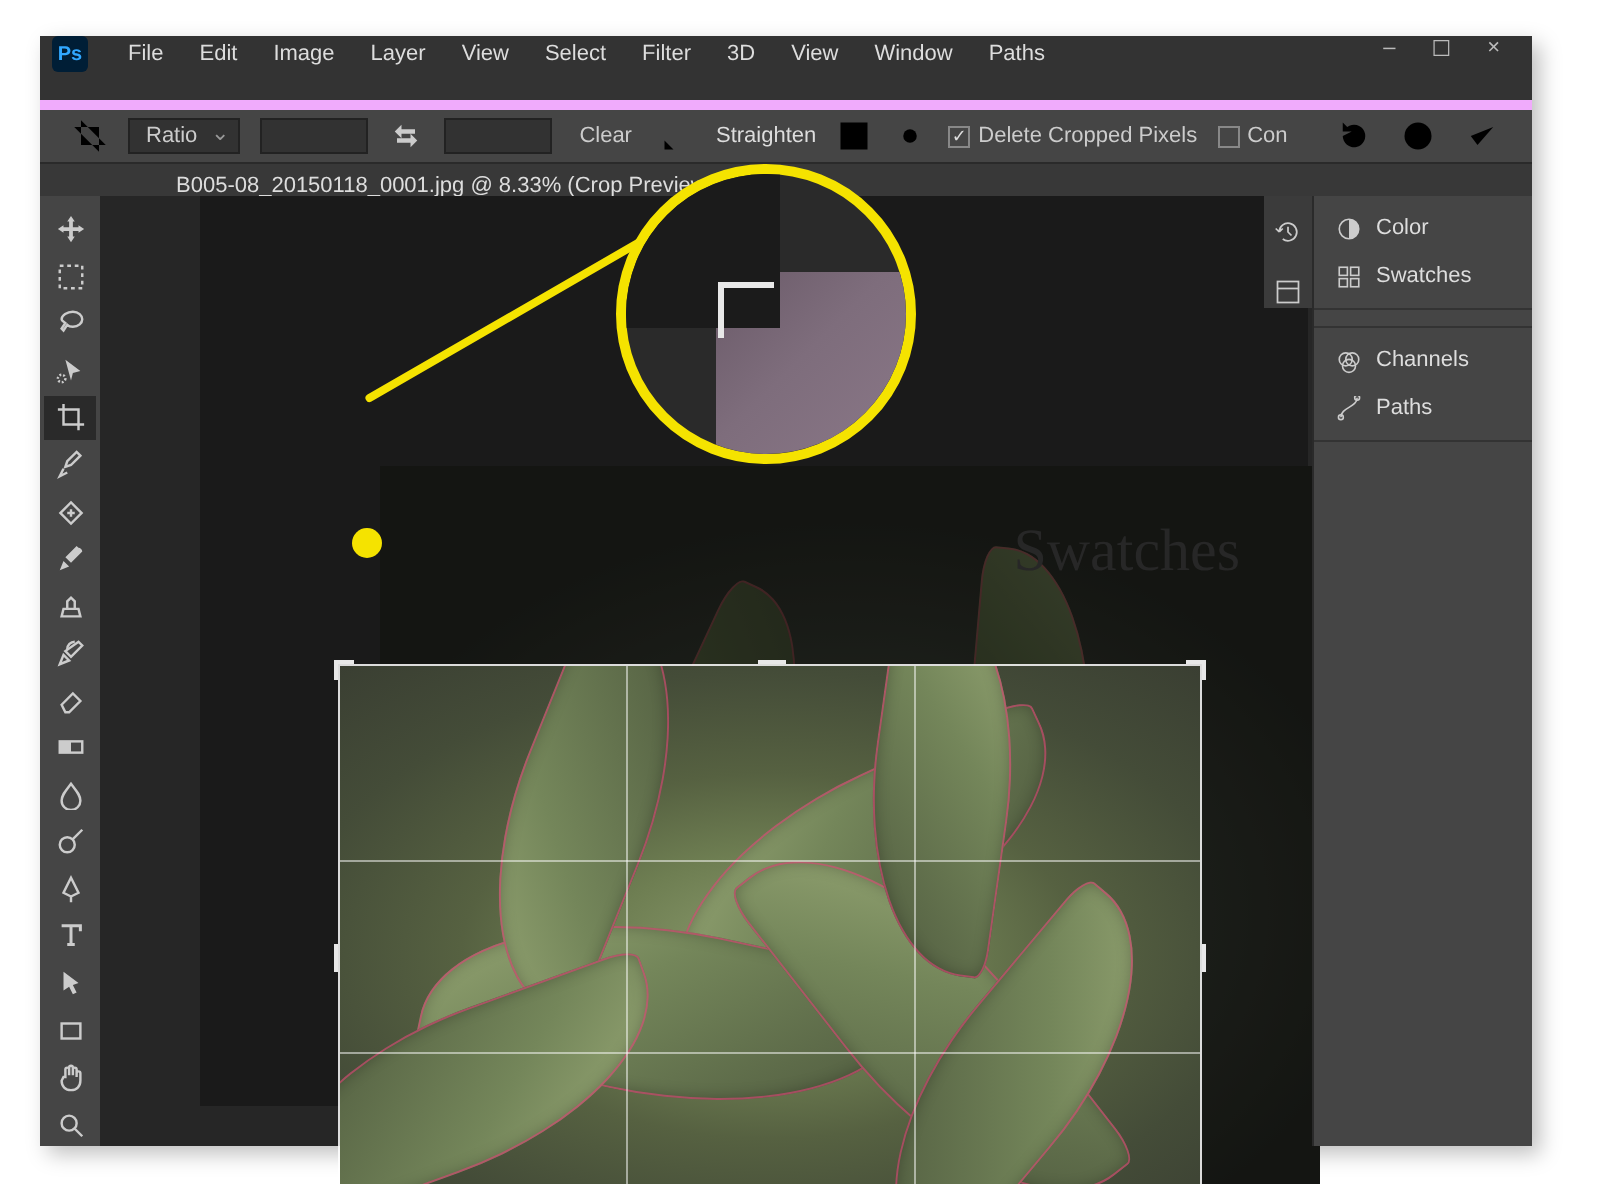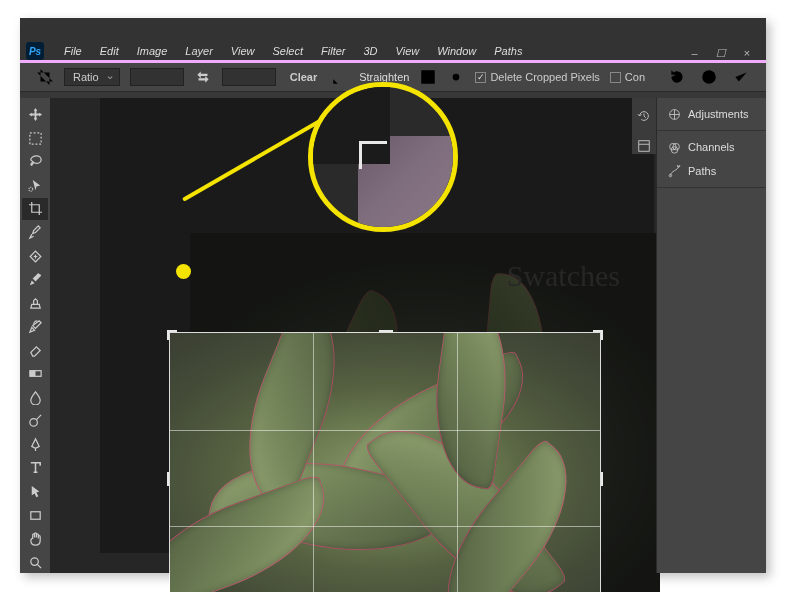--- a/index.html
+++ b/index.html
@@ -15,27 +15,26 @@
   .frame {
     position: absolute;
     left: 20px; top: 18px;
     width: 746px; height: 555px;
     background: #333333;
     box-shadow: 4px 4px 10px rgba(0,0,0,.25);
   }
 
   
   .menubar {
-    height: 42px;
+    height: 32px;
     display: flex;
-    align-items: flex-end;
+    align-items: flex-start;
     padding: 0 6px;
     background: #333333;
     gap: 2px;
-    font-style: italic;
   }
   .ps-logo {
     width: 18px; height: 18px;
     background: #001e36;
     border-radius: 3px;
     display: flex; align-items: center; justify-content: center;
     color: #31a8ff; font-weight: bold; font-size: 10px;
     margin-right: 10px;
   }
   .menu-item {
@@ -50,21 +49,21 @@
     color: #bbb;
   }
   .winctrl span { cursor: pointer; }
 
   
   .optbar {
     height: 32px;
     display: flex; align-items: center;
     padding: 0 16px;
     background: #454545;
-    border-top: 3px solid #f0abfc;
+    border-top: 5px solid #f0abfc;
     border-bottom: 1px solid #2a2a2a;
     gap: 10px;
     color: #ccc;
   }
   .opt-icon {
     width: 18px; height: 18px;
     display: inline-flex; align-items: center; justify-content: center;
     color: #ccc;
   }
   .ratio-select {
@@ -80,21 +79,20 @@
     position: absolute; right: 4px; top: 0; color: #999;
   }
   .num-field {
     width: 54px; height: 18px;
     background: #323232; border: 1px solid #222;
   }
   .opt-text { color: #ddd; }
   .opt-btn {
     padding: 2px 4px;
     color: #ccc;
-    font-weight: bold;
   }
   .checkbox-row { display: flex; align-items: center; gap: 4px; }
   .chk {
     width: 11px; height: 11px; border: 1px solid #888;
     display: inline-flex; align-items: center; justify-content: center;
     font-size: 9px; line-height: 1; color: #ddd;
   }
   .right-icons { margin-left: auto; display: flex; gap: 14px; color: #999; }
 
   
@@ -517,27 +515,40 @@
           <rect x="2" y="2" width="12" height="12"></rect>
           <path d="M2 6h12"></path>
         </svg>
       </div>
   </div>
 
   <div class="panels">
     <div class="panel-group">
       <div class="panel-item">
         <span class="pi">
-            <svg width="13" height="13" viewBox="0 0 16 16" stroke="#ccc" fill="none">
-              <circle cx="8" cy="8" r="6"></circle>
-              <path d="M8 2v12M2 8h12"></path>
+            <svg width="13" height="13" viewBox="0 0 16 16">
+              <circle cx="8" cy="8" r="6" stroke="#ccc" fill="none"></circle>
+              <path d="M8 2a6 6 0 0 1 0 12z" fill="#ccc"></path>
             </svg>
           </span>
-        <span>Adjustments</span>
-      </div>
+        <span>Color</span>
+      </div>
+      <div class="panel-item">
+        <span class="pi">
+            <svg width="13" height="13" viewBox="0 0 16 16" stroke="#ccc" fill="none">
+              <rect x="2" y="2" width="5" height="5"></rect>
+              <rect x="9" y="2" width="5" height="5"></rect>
+              <rect x="2" y="9" width="5" height="5"></rect>
+              <rect x="9" y="9" width="5" height="5"></rect>
+            </svg>
+          </span>
+        <span>Swatches</span>
+      </div>
+    </div>
+    <div class="panel-group">
     </div>
     <div class="panel-group">
       <div class="panel-item">
         <span class="pi">
             <svg width="13" height="13" viewBox="0 0 16 16" stroke="#ccc" fill="none">
               <circle cx="6" cy="7" r="4"></circle>
               <circle cx="10" cy="7" r="4"></circle>
               <circle cx="8" cy="11" r="4"></circle>
             </svg>
           </span>

